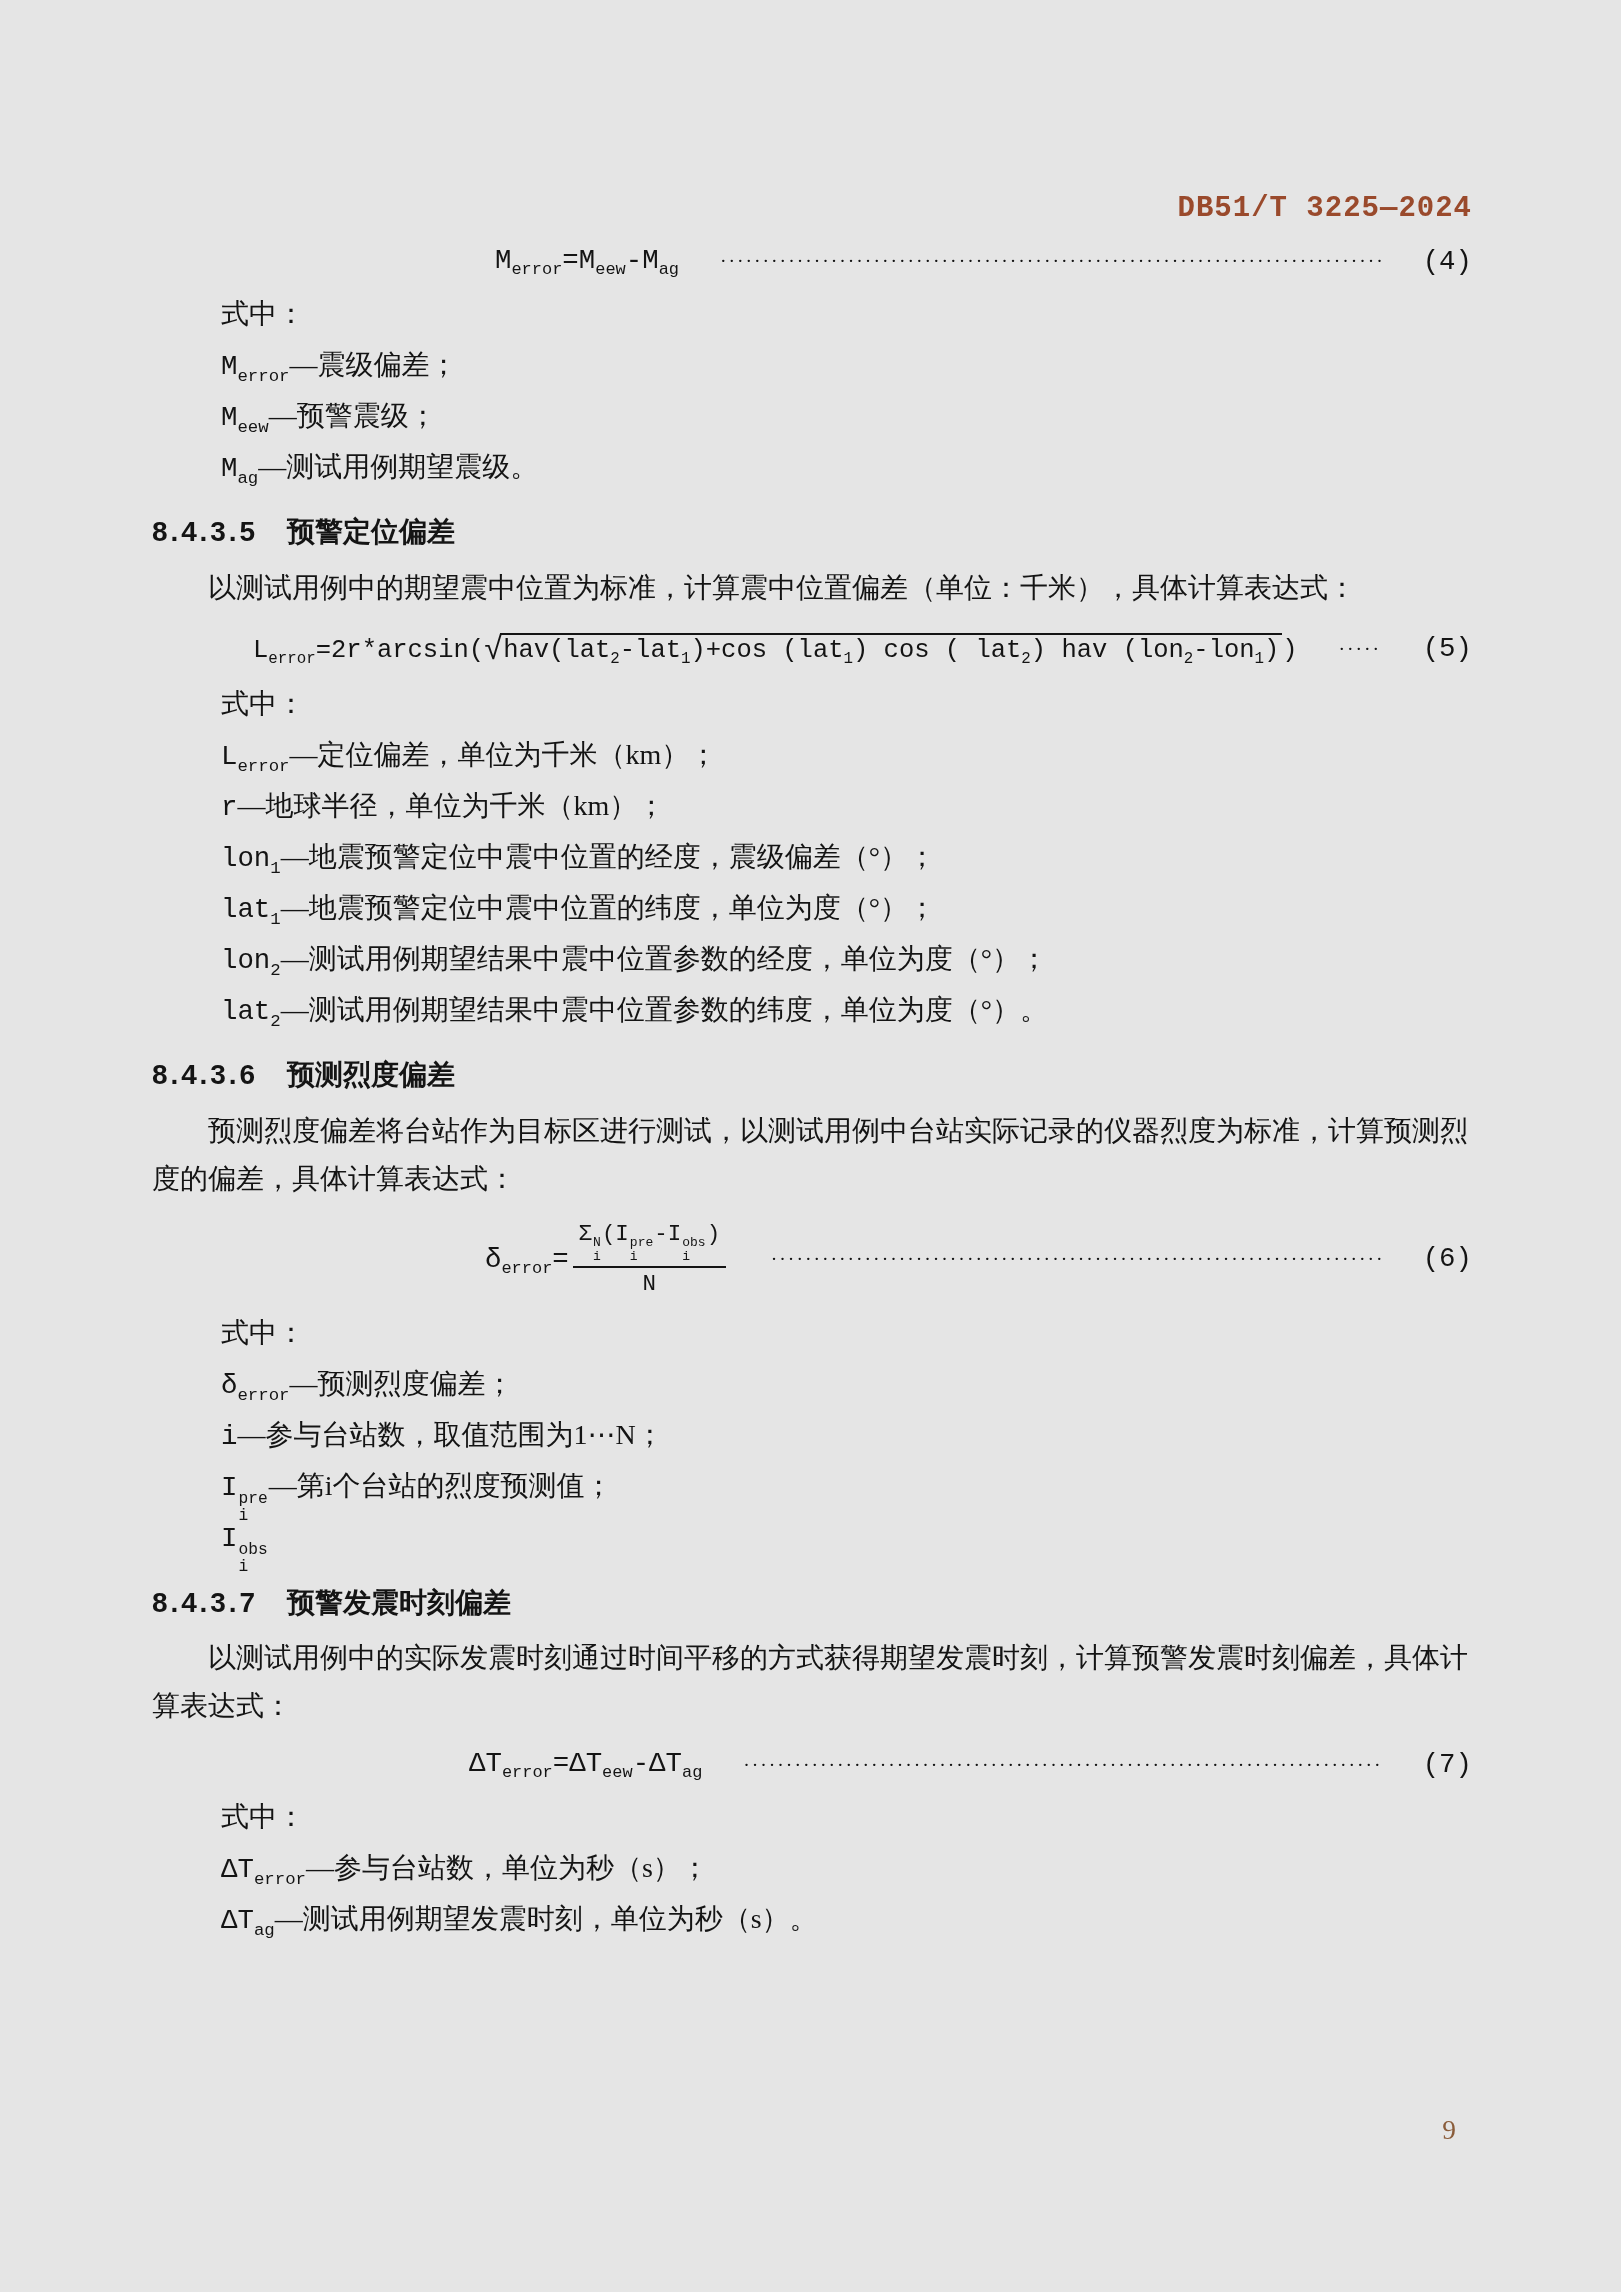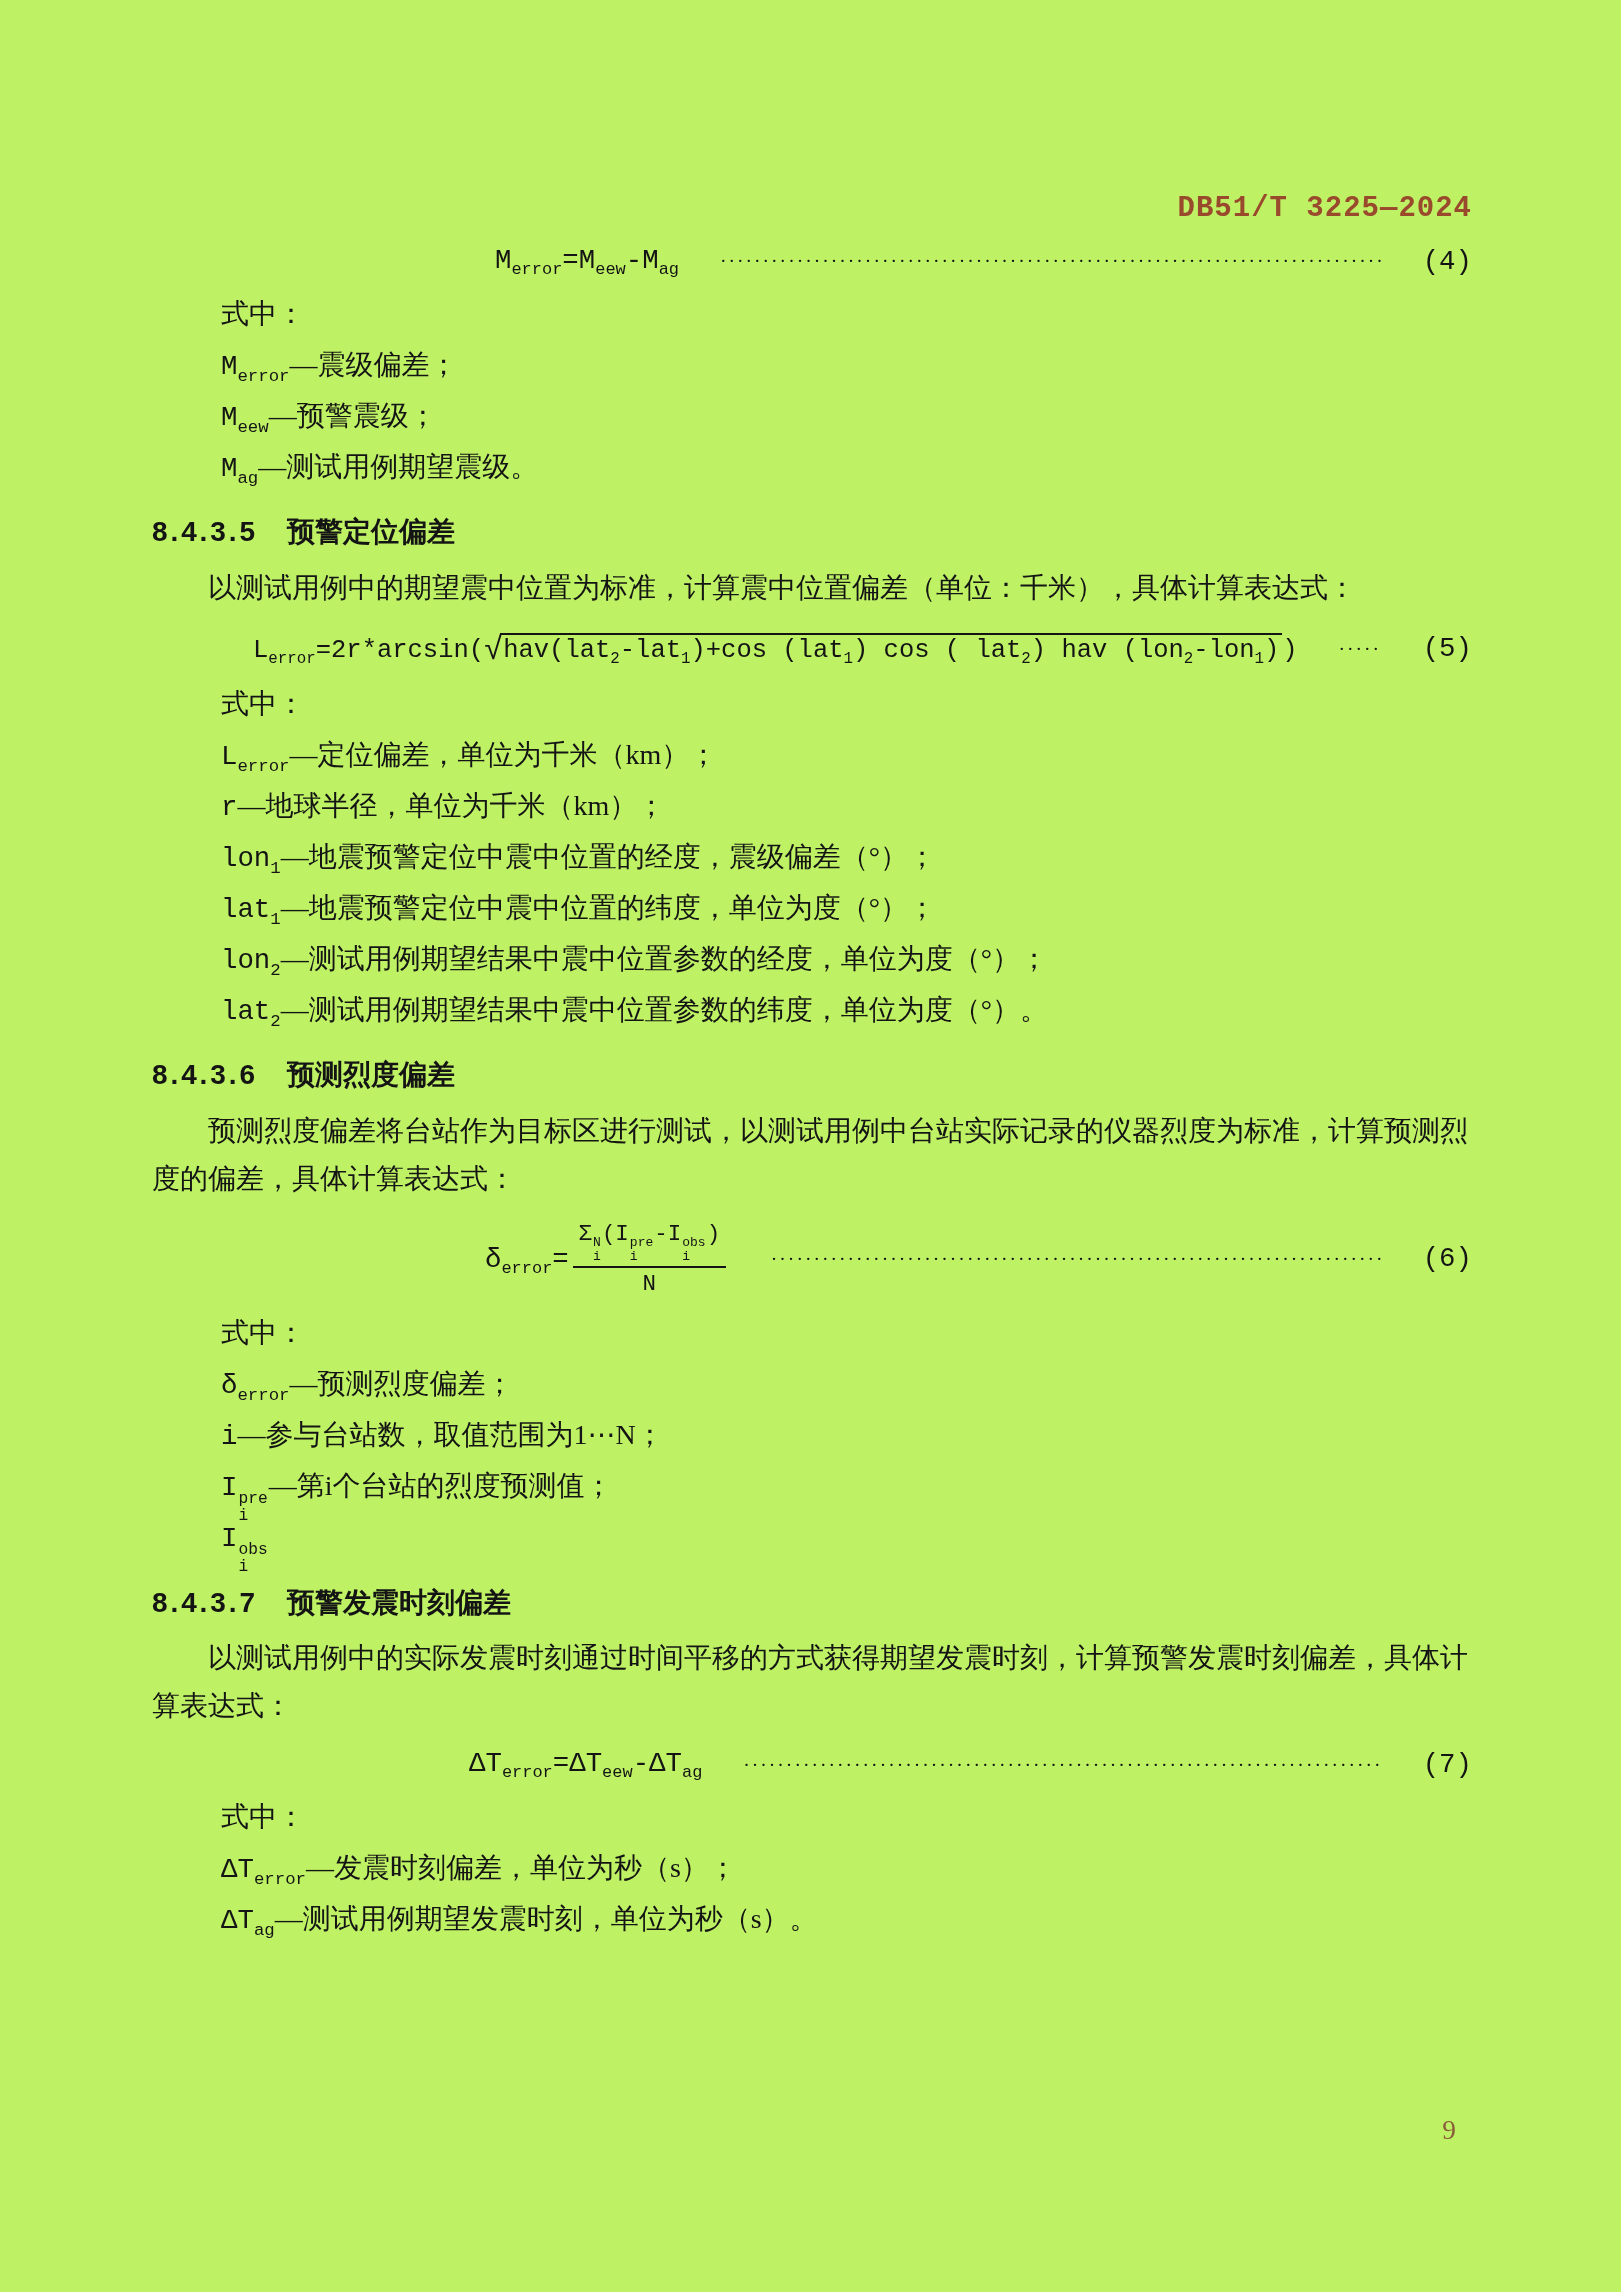--- a/index.html
+++ b/index.html
@@ -1,18 +1,18 @@
 <!DOCTYPE html>
 <html><head>
 <meta charset="utf-8">
 <style>
   * { margin:0; padding:0; box-sizing:border-box; }
   html,body { background:#ffffff; }
   .page {
-    position:relative; width:1621px; height:2293px; background:#bef264;
+    position:relative; width:1621px; height:2293px; background:#e5e5e5;
     overflow:hidden; color:#141414;
     font-family:"Liberation Serif","DejaVu Serif",serif; font-size:28px;
   }
   .header { padding:188px 149px 0 152px; text-align:right; line-height:37px; }
   .doc-number {
     font-family:"Liberation Mono","DejaVu Sans Mono",monospace;
     font-size:29px; font-weight:bold; letter-spacing:1px; color:#9a4a2c;
   }
   .content { padding:0 149px 0 152px; }
 
@@ -137,21 +137,21 @@
     <p class="para">以测试用例中的实际发震时刻通过时间平移的方式获得期望发震时刻，计算预警发震时刻偏差，具体计算表达式：</p>
 
     <div class="formula-row">
       <span class="f-expr ml-f7"><span>ΔT</span><sub>error</sub><span>=ΔT</span><sub>eew</sub><span>-ΔT</span><sub>ag</sub></span>
       <span class="leader">····································································································································</span>
       <span class="f-num">(7)</span>
     </div>
 
     <div class="where">式中：</div>
 
-    <div class="def-line"><span class="mono var">ΔT</span><sub class="mono">error</sub><span class="def-text">—发震时刻偏差，单位为秒（s）；</span></div>
+    <div class="def-line"><span class="mono var">ΔT</span><sub class="mono">error</sub><span class="def-text">—参与台站数，单位为秒（s）；</span></div>
     <div class="def-line"><span class="mono var">ΔT</span><sub class="mono">ag</sub><span class="def-text">—测试用例期望发震时刻，单位为秒（s）。</span></div>
 
   </div>
 
   <div class="footer" style="color: rgb(138, 92, 58);">9</div>
 
 </div>
 
 
 </body></html>

